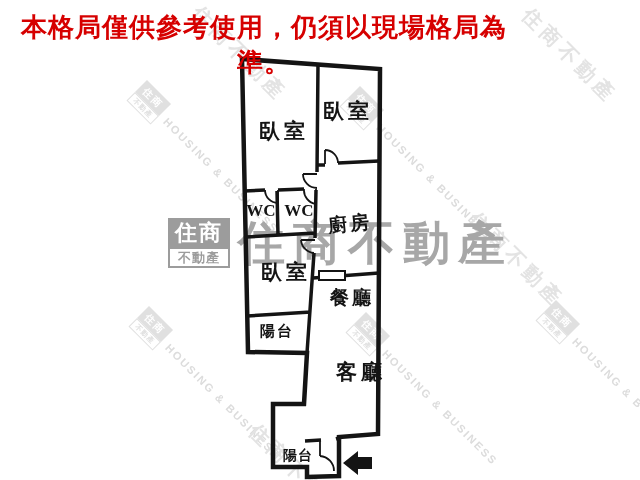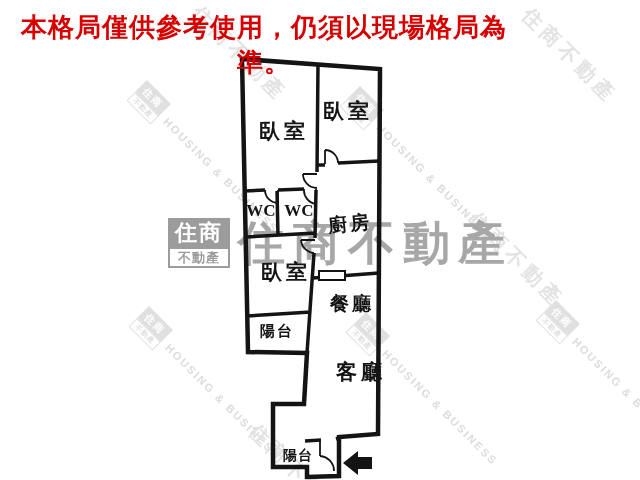--- a/index.html
+++ b/index.html
@@ -124,20 +124,20 @@
 
     <polygon points="343,463 358,451 358,457 372,457 372,469 358,469 358,475" fill="#141414"></polygon>
   </svg>
 
   <div class="room-label" style="left:284px;top:131px;font-size:21px;letter-spacing:4px;">臥室</div>
   <div class="room-label" style="left:348px;top:111px;font-size:21px;letter-spacing:4px;">臥室</div>
   <div class="room-label" style="left:261px;top:211px;font-size:17px;">WC</div>
   <div class="room-label" style="left:299px;top:211px;font-size:17px;">WC</div>
   <div class="room-label" style="left:350px;top:224px;font-size:19px;letter-spacing:3px;transform:translate(-50%,-50%) rotate(-6deg);">廚房</div>
   <div class="room-label" style="left:286px;top:272px;font-size:21px;letter-spacing:4px;">臥室</div>
-  <div class="room-label" style="left:352px;top:298px;font-size:19px;letter-spacing:3px;margin-top:6px;">餐廳</div>
+  <div class="room-label" style="left:352px;top:298px;font-size:19px;letter-spacing:3px;">餐廳</div>
   <div class="room-label" style="left:277px;top:331px;font-size:15px;letter-spacing:2px;">陽台</div>
   <div class="room-label" style="left:345px;top:372px;font-size:21px;letter-spacing:4px;margin-left:16px;">客廳</div>
   <div class="room-label" style="left:298px;top:456px;font-size:14px;letter-spacing:1px;">陽台</div>
 
   <div id="disclaimer">本格局僅供參考使用，仍須以現場格局為準。</div>
 
 </div>
 
 </body></html>

